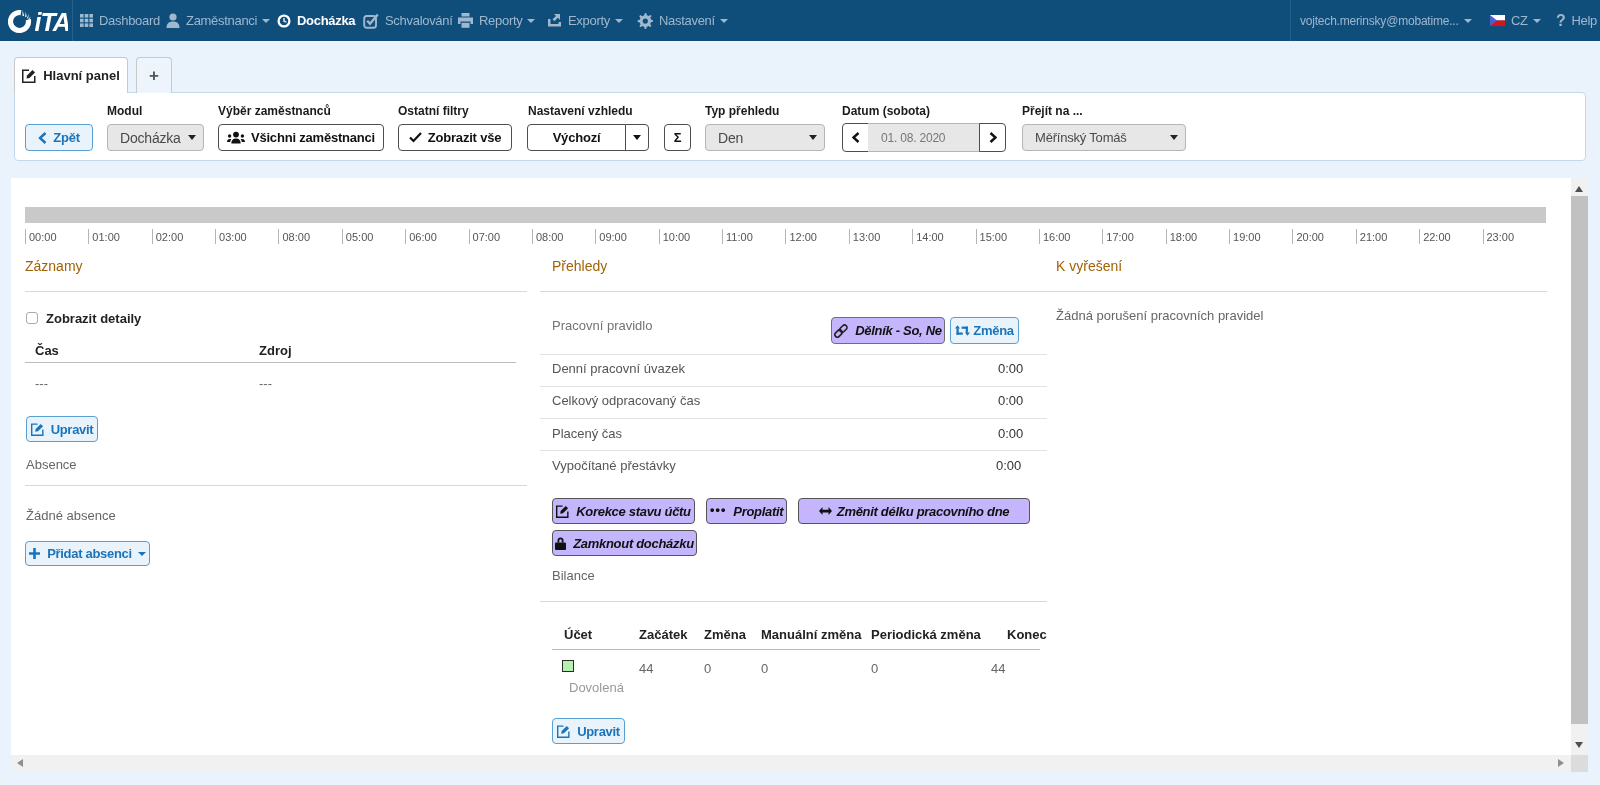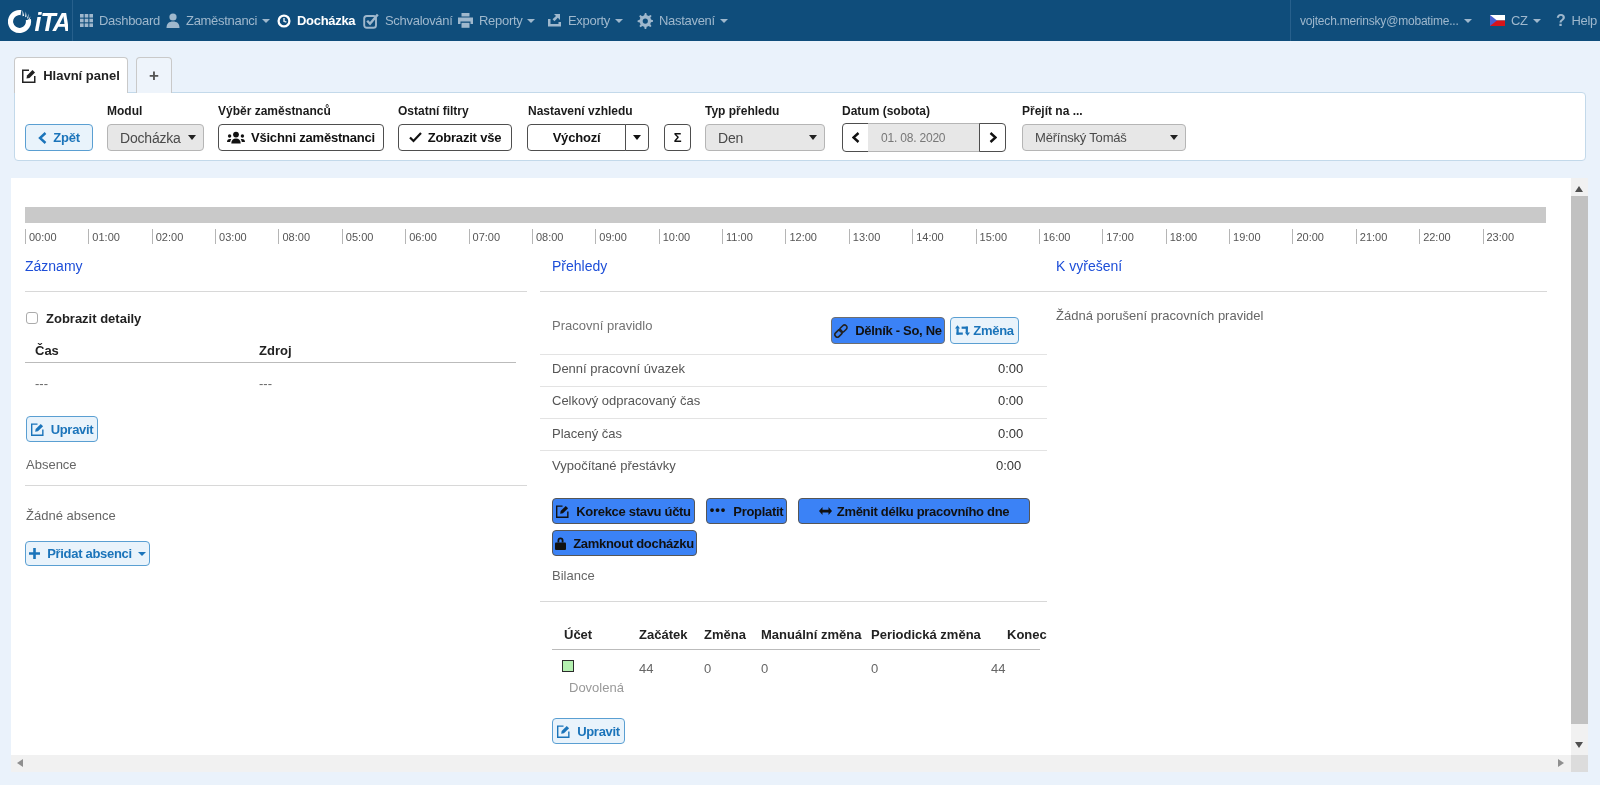--- a/index.html
+++ b/index.html
@@ -31,30 +31,30 @@
 #vscroll { position:absolute; left:1571px; top:178px; width:17px; height:577px; background:#f1f1f1; }
 #vthumb { position:absolute; left:1571px; top:196px; width:17px; height:528px; background:#c1c1c1; }
 #hscroll { position:absolute; left:11px; top:755px; width:1560px; height:17px; background:#f1f1f1; }
 #corner { position:absolute; left:1571px; top:755px; width:17px; height:17px; background:#dcdcdc; }
 .arrow { position:absolute; width:0; height:0; }
 
 #timebar { position:absolute; left:25px; top:207px; width:1521px; height:16px; background:#c9c9c9; }
 .tick { position:absolute; top:229px; width:1px; height:15px; background:#b5b5b5; }
 .tlabel { position:absolute; top:231px; font-size:11px; color:#555; white-space:nowrap; }
 
-.colhead { position:absolute; top:258px; font-size:14px; color:#1d4ed8; }
+.colhead { position:absolute; top:258px; font-size:14px; color:#a16207; }
 .hr { position:absolute; height:1px; background:#d8d8d8; }
 .graytxt { position:absolute; font-size:13px; color:#666; }
 .darktxt { position:absolute; font-size:13px; color:#333; }
 .boldtxt { position:absolute; font-size:13px; font-weight:bold; color:#222; }
 
 .obtn { position:absolute; border-radius:4px; font-size:13px; font-weight:bold; display:flex; align-items:center; justify-content:center; gap:7px; white-space:nowrap; letter-spacing:-0.3px; }
 .obtn-blue { background:#e9f3fb; border:1.5px solid #5a9fd2; color:#1b74ba; }
 .obtn-blue2 { background:#e9f3fb; border:1.5px solid #5a9fd2; color:#1b74ba; }
-.obtn-dark { background:#3b82f6; border:1.5px solid #565656; color:#111; }
+.obtn-dark { background:#c4b5fd; border:1.5px solid #565656; color:#111;font-style:italic; }
 </style>
 </head>
 <body>
 
 <div id="navbar"></div>
 <div class="abs" style="left:72px;top:0;width:1px;height:41px;background:#27608c;"></div>
 <div class="abs" style="left:1290px;top:0;width:1px;height:41px;background:#27608c;"></div>
 
 <div class="abs" style="left:8px;top:7px;">
 <svg width="60" height="28" viewBox="0 0 60 28">

